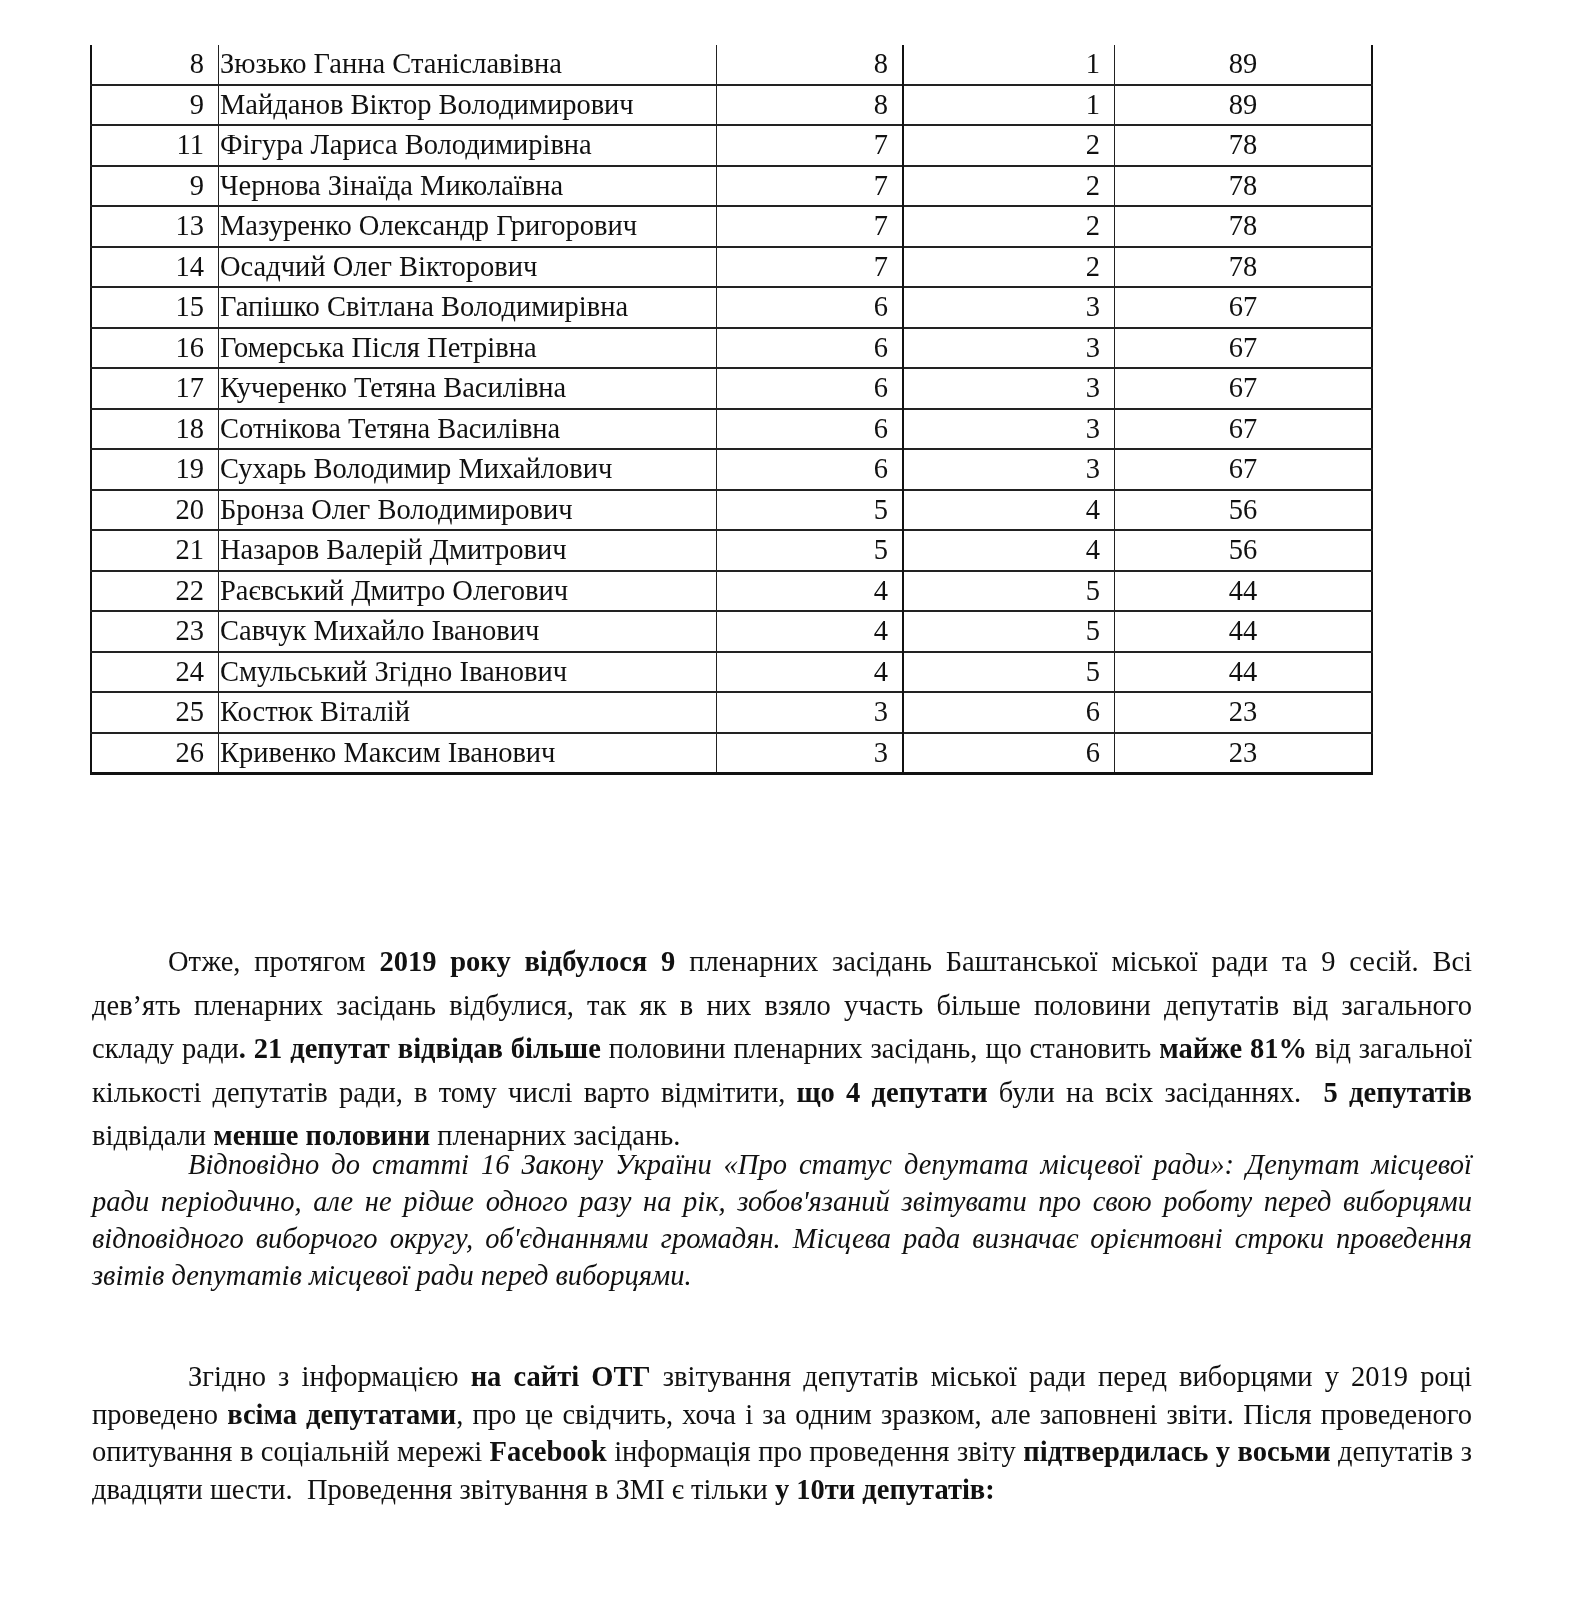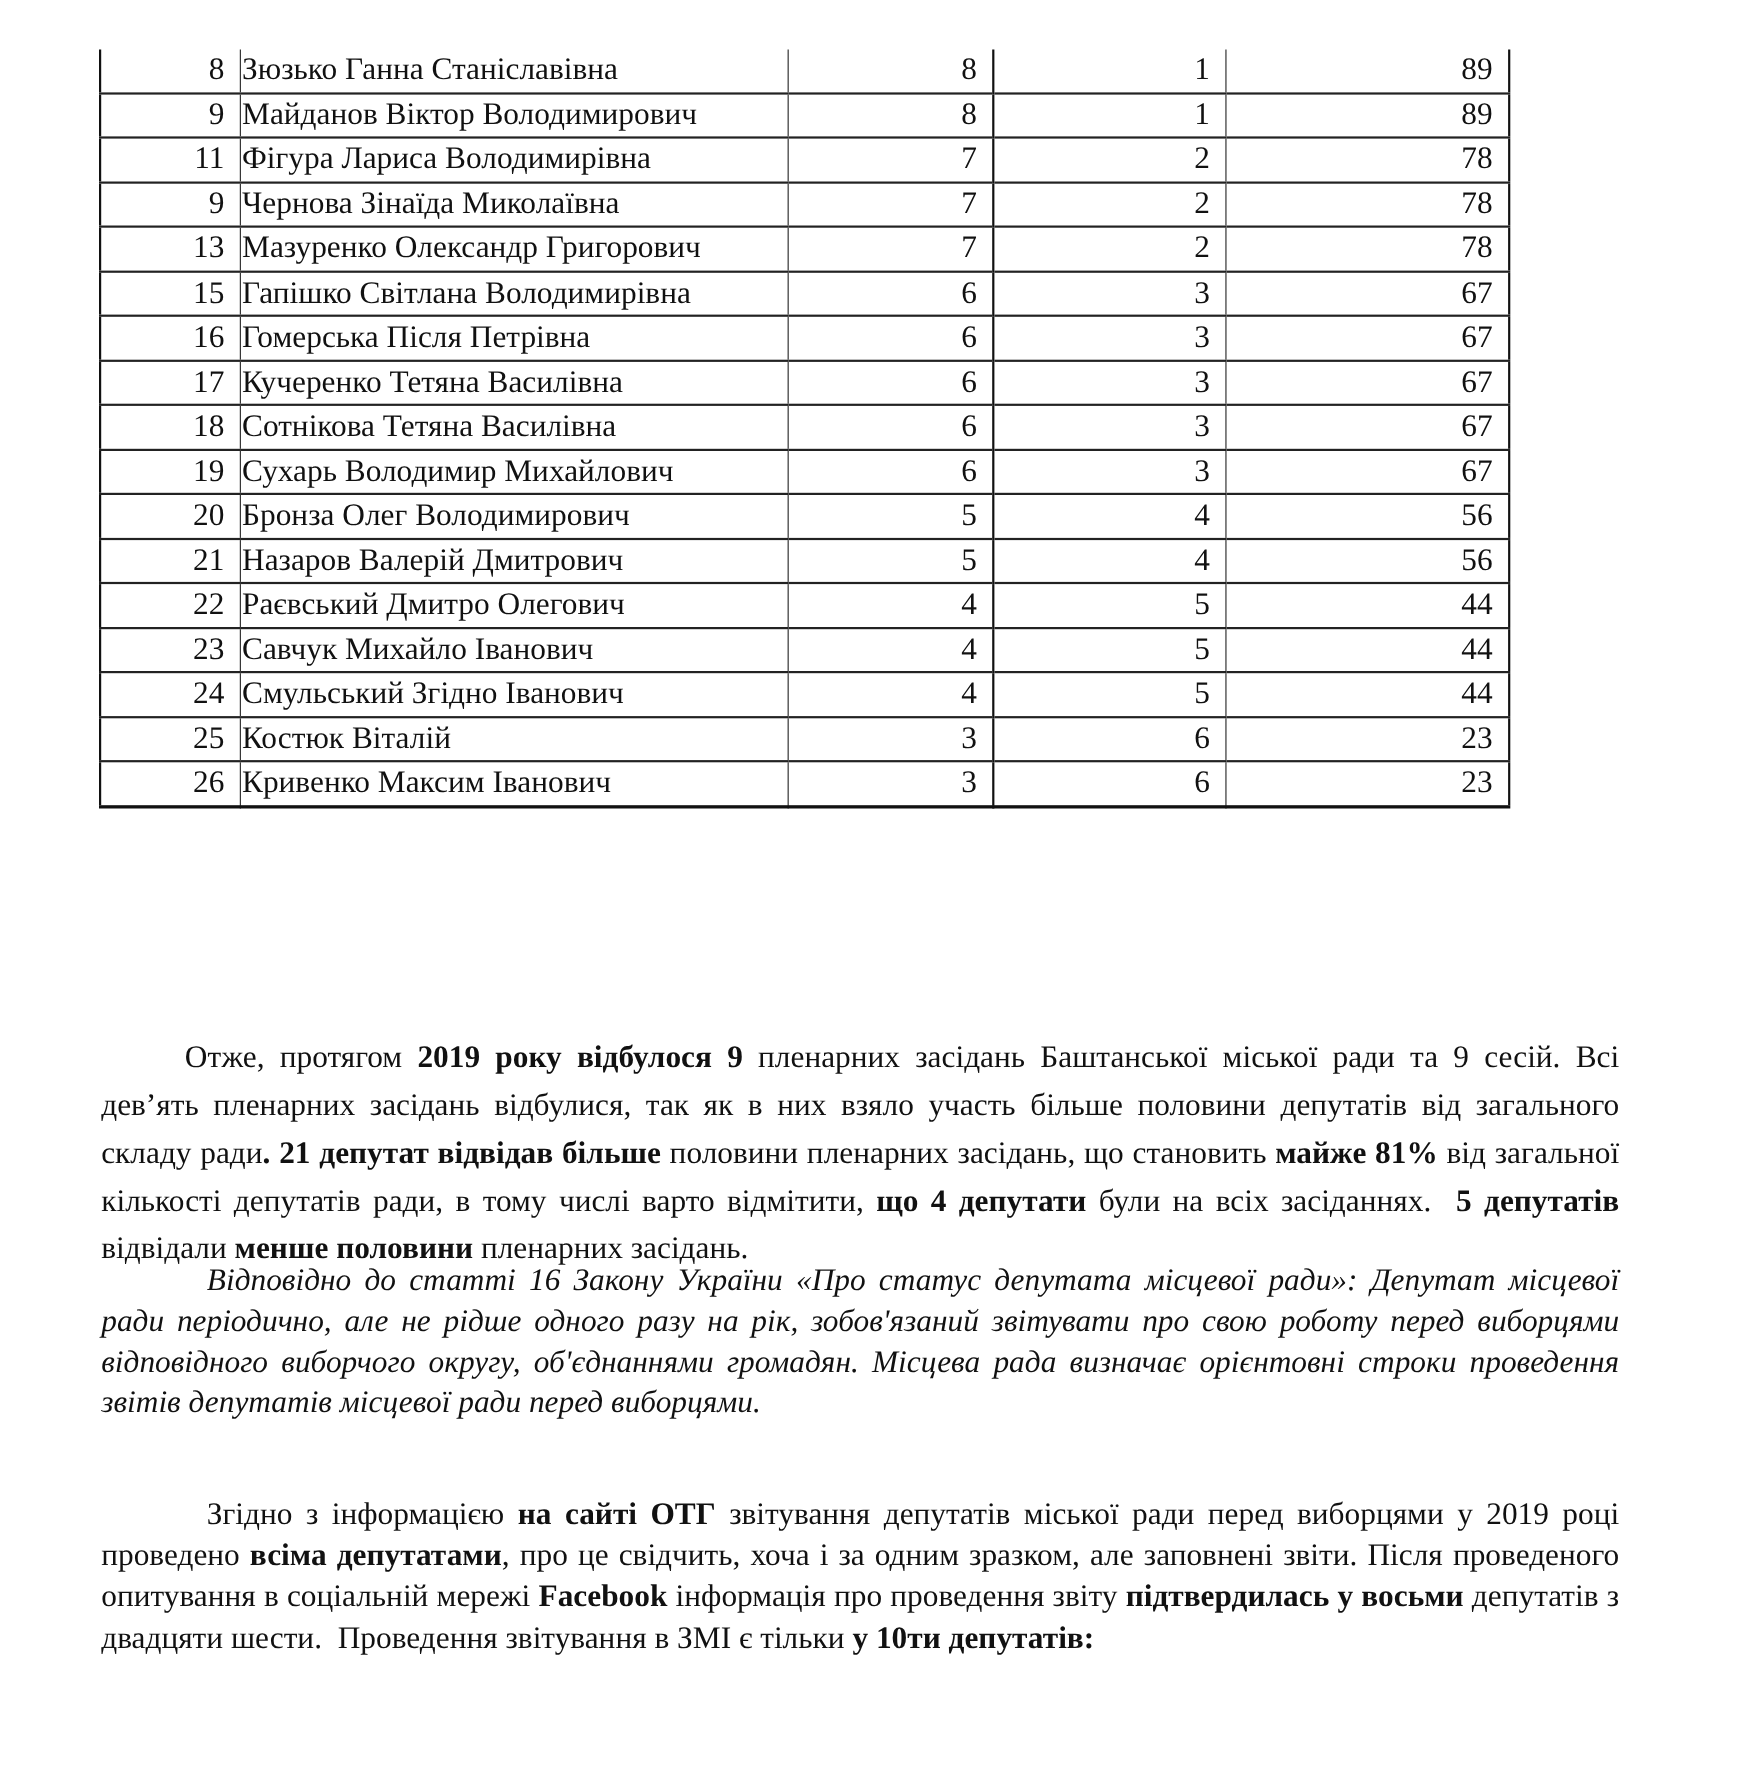--- a/index.html
+++ b/index.html
@@ -36,21 +36,21 @@
       border-top: 2px solid #222;
       padding: 0 14px;
       vertical-align: middle;
       height: 38.5px;
     }
     table.att tr:first-child td { border-top: none; }
     table.att td.no   { width: 98px; text-align: right; border-right: 1.5px solid #222; }
     table.att td.name { width: 482px; text-align: left; border-right: 1.5px solid #222; padding-left: 1px; }
     table.att td.c3   { width: 157px; text-align: right; border-right: 2.5px solid #111; }
     table.att td.c4   { width: 182px; text-align: right; border-right: 1.5px solid #222; }
-    table.att td.c5   { text-align: right; }
+    table.att td.c5   { text-align: center; }
     table.att tr.tall td { height: 74px; line-height: 36px; }
 
     .para {
       position: absolute;
       left: 92px;
       width: 1380px;
       font-size: 28.5px;
       text-align: justify;
       margin: 0;
     }
@@ -96,20 +96,27 @@
           <td class="c5">78</td>
         </tr>
         <tr>
           <td class="no">13</td>
           <td class="name">Мазуренко Олександр Григорович</td>
           <td class="c3">7</td>
           <td class="c4">2</td>
           <td class="c5">78</td>
         </tr>
         <tr>
+          <td class="no">14</td>
+          <td class="name">Осадчий Олег Вікторович</td>
+          <td class="c3">7</td>
+          <td class="c4">2</td>
+          <td class="c5">78</td>
+        </tr>
+        <tr>
           <td class="no">15</td>
           <td class="name">Гапішко Світлана Володимирівна</td>
           <td class="c3">6</td>
           <td class="c4">3</td>
           <td class="c5">67</td>
         </tr>
         <tr>
           <td class="no">16</td>
           <td class="name">Гомерська Після Петрівна</td>
           <td class="c3">6</td>

